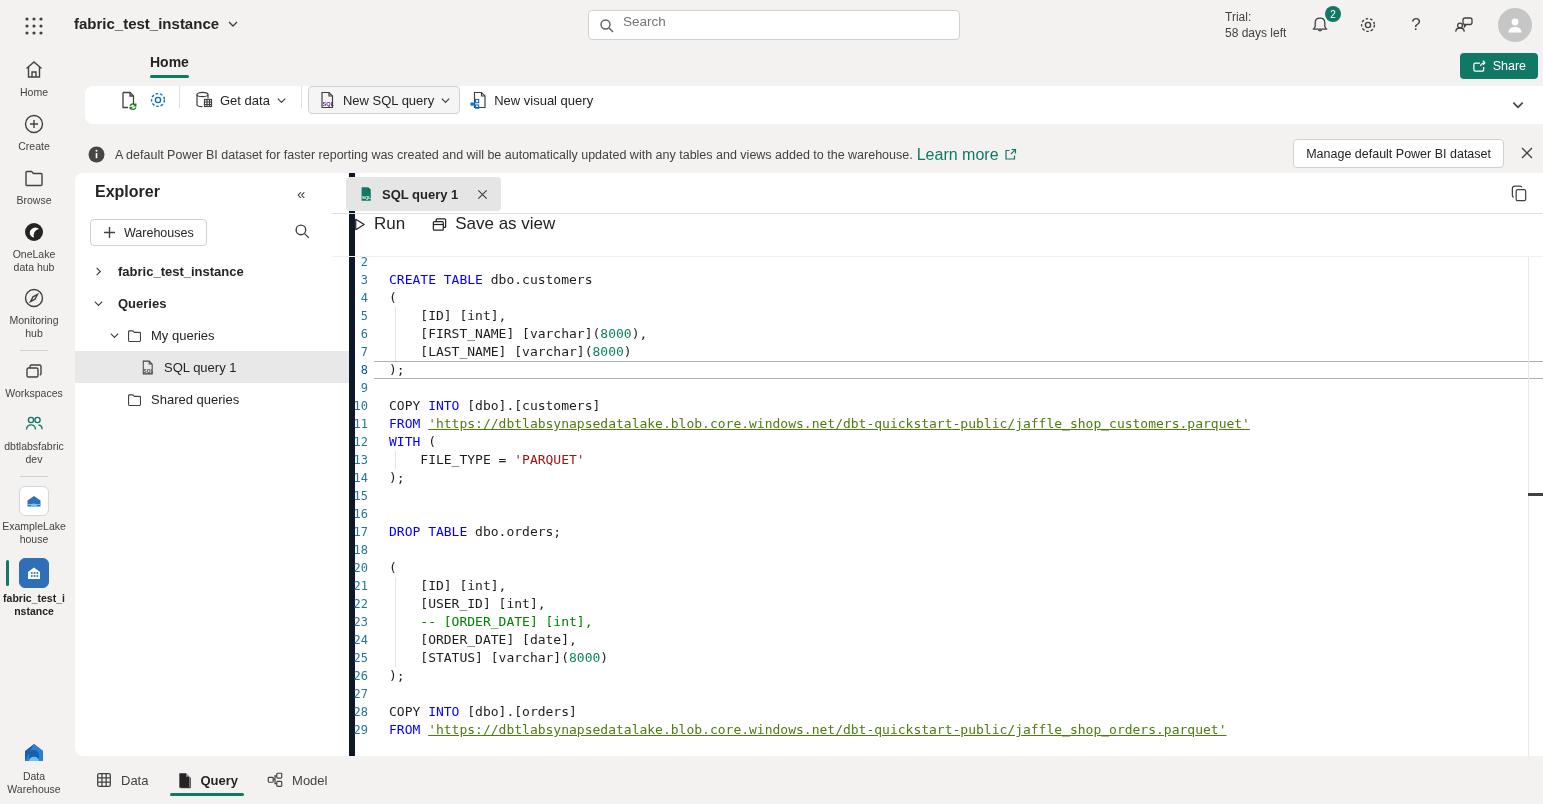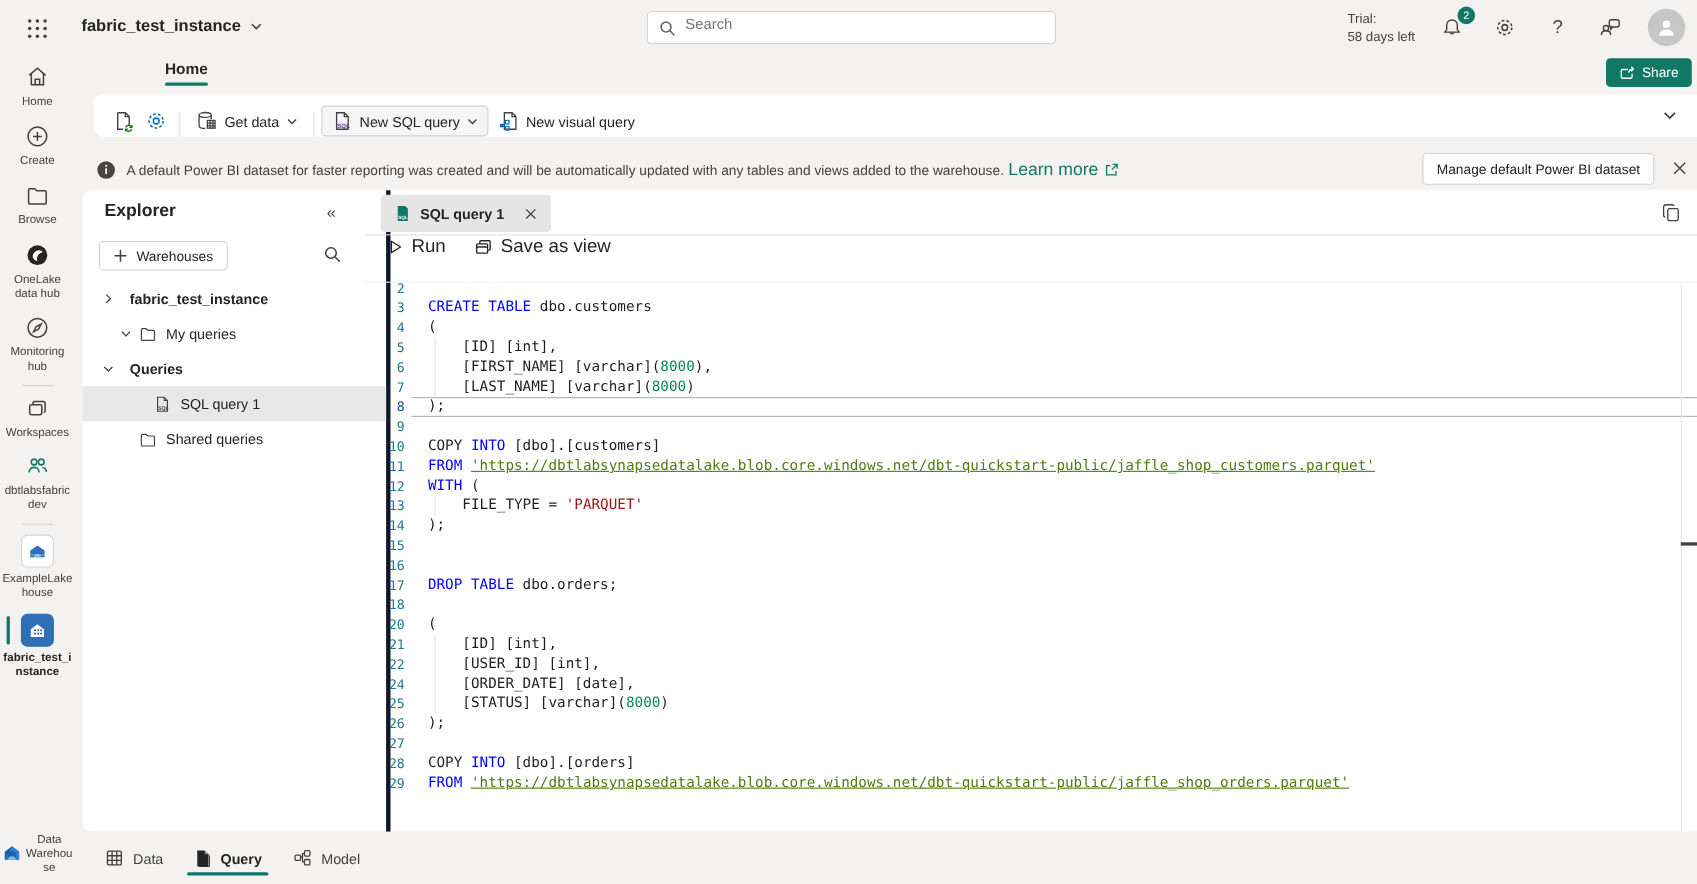--- a/index.html
+++ b/index.html
@@ -20,21 +20,21 @@
   .avatar { position:absolute; left:1498px; top:8px; width:34px; height:34px; border-radius:50%; background:#c6c6c6; display:flex; align-items:center; justify-content:center; cursor:pointer; }
 
   
   .row2 { position:absolute; left:68px; top:50px; right:0; height:32px; }
   .home-tab { position:absolute; left:82px; top:4px; font-size:14px; font-weight:600; color:#242424; padding-bottom:6px; cursor:pointer; }
   .home-tab::after { content:""; position:absolute; left:0; right:0; bottom:-2px; height:3px; background:#117865; border-radius:2px; }
   .share-btn { position:absolute; right:5px; top:3px; height:26px; background:#117865; color:#fff; border:none; border-radius:4px; font-size:12.5px; font-family:inherit; display:flex; align-items:center; gap:6px; padding:0 12px; cursor:pointer; }
 
   
   .toolbar-row { position:absolute; left:68px; top:82px; right:0; height:54px; }
-  .toolbar { position:absolute; left:17px; top:4px; right:0; height:38px; background:#fff; border-radius:8px 0 0 8px; display:flex; align-items:flex-end; padding-left:12px; }
+  .toolbar { position:absolute; left:17px; top:4px; right:0; height:38px; background:#fff; border-radius:8px 0 0 8px; display:flex; align-items:flex-start; padding-left:28px; }
   .tb-item { display:flex; align-items:center; gap:6px; font-size:13px; color:#242424; padding:0 8px; height:28px; cursor:pointer; border-radius:4px; }
   .tb-sep { width:1px; height:22px; background:#e0e0e0; margin:0 6px; }
   .tb-btn-active { background:#f5f5f5; border:1px solid #d1d1d1; }
   .ribbon-chev { position:absolute; right:18px; top:12px; cursor:pointer; }
 
   
   .banner { position:absolute; left:68px; top:136px; right:0; height:37px; display:flex; align-items:center; }
   .banner .txt { font-size:12.5px; color:#424242; margin-left:10px; }
   .banner .learn { color:#117865; text-decoration:none; margin-left:4px; cursor:pointer; }
   .manage-btn { position:absolute; right:39px; top:3px; height:29px; background:#fff; border:1px solid #d1d1d1; border-radius:4px; font-size:12.5px; font-family:inherit; color:#242424; padding:0 12px; cursor:pointer; }
@@ -42,26 +42,26 @@
 
   
   .rail { position:absolute; left:0; top:50px; width:68px; bottom:0; background:#f3f2f1; }
   .rail-item { position:relative; width:68px; display:flex; flex-direction:column; align-items:center; cursor:pointer; }
   .rail-label { font-size:10.5px; color:#424242; line-height:13px; text-align:center; width:64px; overflow-wrap:anywhere; margin-top:4px; }
   .rail-item.active .rail-label { font-weight:700; color:#242424; }
   .rail-item.active::before { content:""; position:absolute; left:6px; top:2px; width:3px; height:26px; background:#117865; border-radius:2px; }
   .rail-div { width:28px; height:1px; background:#d1d1d1; margin:10px auto 0; }
   .sq-tile { width:30px; height:30px; border:1px solid #d6d6d6; border-radius:6px; background:#fff; display:flex; align-items:center; justify-content:center; }
   .sq-tile.blue { background:#2f6fb7; border-color:#2f6fb7; }
-  .rail-bottom { position:absolute; left:0; bottom:8px; width:68px; display:flex; flex-direction:row; align-items:center; cursor:pointer; }
+  .rail-bottom { position:absolute; left:0; bottom:8px; width:68px; display:flex; flex-direction:column; align-items:center; cursor:pointer; }
 
   
   .main-panel { position:absolute; left:75px; top:173px; right:0; bottom:48px; background:#fff; border-radius:8px 0 0 8px; }
   
-  .explorer { position:absolute; left:0; top:0; width:280px; bottom:0; border-right:4px solid #0f172a; }
+  .explorer { position:absolute; left:0; top:0; width:280px; bottom:0; border-right:6px solid #0f172a; }
   .exp-title { position:absolute; left:20px; top:10px; font-size:16px; font-weight:700; }
   .exp-collapse { position:absolute; left:222px; top:12px; cursor:pointer; font-size:15px; color:#424242; }
   .wh-btn { position:absolute; left:15px; top:46px; height:27px; background:#fff; border:1px solid #d1d1d1; border-radius:4px; font-size:12.5px; font-family:inherit; display:flex; align-items:center; gap:8px; padding:0 12px; cursor:pointer; color:#242424; }
   .exp-search { position:absolute; left:219px; top:50px; cursor:pointer; }
   .tree { position:absolute; left:0; top:82px; right:0; }
   .trow { position:relative; height:32px; display:flex; align-items:center; font-size:13px; color:#242424; cursor:pointer; }
   .trow .chev { width:12px; display:flex; justify-content:center; }
   .trow.selected { background:#e9e8e8; }
   .b600 { font-weight:600; }
 
@@ -359,38 +359,38 @@
 
     <div class="tree">
       <div class="trow" style="padding-left:17px">
         <span class="chev">
             <svg width="11" height="11" viewBox="0 0 12 12" fill="none" stroke="#424242" stroke-width="1.3">
               <path d="M4 2 L8 6 L4 10"></path>
             </svg>
           </span>
         <span class="b600" style="margin-left:14px">fabric_test_instance</span>
       </div>
+      <div class="trow" style="padding-left:17px">
+        <span class="chev">
+            <svg width="11" height="11" viewBox="0 0 12 12" fill="none" stroke="#424242" stroke-width="1.3">
+              <path d="M2 4 L6 8 L10 4"></path>
+            </svg>
+          </span>
+        <span class="b600" style="margin-left:14px">Queries</span>
+      </div>
       <div class="trow" style="padding-left:33px">
         <span class="chev">
             <svg width="11" height="11" viewBox="0 0 12 12" fill="none" stroke="#424242" stroke-width="1.3">
               <path d="M2 4 L6 8 L10 4"></path>
             </svg>
           </span>
         <svg style="margin-left:6px" width="17" height="17" viewBox="0 0 20 20" fill="none" stroke="#424242" stroke-width="1.3">
             <path d="M3 16 V5.5 a1 1 0 0 1 1-1 h4 l1.8 1.8 H16 a1 1 0 0 1 1 1 V16 a1 1 0 0 1 -1 1 H4 a1 1 0 0 1 -1-1 z"></path>
           </svg>
         <span style="margin-left:8px">My queries</span>
-      </div>
-      <div class="trow" style="padding-left:17px">
-        <span class="chev">
-            <svg width="11" height="11" viewBox="0 0 12 12" fill="none" stroke="#424242" stroke-width="1.3">
-              <path d="M2 4 L6 8 L10 4"></path>
-            </svg>
-          </span>
-        <span class="b600" style="margin-left:14px">Queries</span>
       </div>
       <div class="trow selected" style="padding-left:64px">
         <svg width="17" height="17" viewBox="0 0 20 20" fill="none">
           <path d="M5 2.5 h7 l3.5 3.5 v11.5 h-10.5 z" stroke="#424242" stroke-width="1.2"></path>
             <path d="M12 2.5 v3.5 h3.5" stroke="#424242" stroke-width="1.2"></path>
           <text x="5.4" y="16.4" font-size="5.6" font-weight="bold" fill="#424242" font-family="Liberation Sans,sans-serif">SQL</text>
         </svg>
         <span style="margin-left:8px">SQL query 1</span>
       </div>
       <div class="trow" style="padding-left:51px">
@@ -455,20 +455,21 @@
           <div class="cl"><span class="ln">12</span><span class="ct"><span class="kw">WITH</span><span class="id"> (</span></span></div>
           <div class="cl"><span class="ln">13</span><span class="ct gd"><span class="id">    FILE_TYPE = </span><span class="str">'PARQUET'</span></span></div>
           <div class="cl"><span class="ln">14</span><span class="ct"><span class="id">);</span></span></div>
           <div class="cl"><span class="ln">15</span><span class="ct"></span></div>
           <div class="cl"><span class="ln">16</span><span class="ct"></span></div>
           <div class="cl"><span class="ln">17</span><span class="ct"><span class="kw">DROP TABLE</span><span class="id"> dbo.orders;</span></span></div>
           <div class="cl"><span class="ln">18</span><span class="ct"></span></div>
           <div class="cl"><span class="ln">20</span><span class="ct"><span class="id">(</span></span></div>
           <div class="cl"><span class="ln">21</span><span class="ct gd"><span class="id">    [ID] [int],</span></span></div>
           <div class="cl"><span class="ln">22</span><span class="ct gd"><span class="id">    [USER_ID] [int],</span></span></div>
+          <div class="cl"><span class="ln">23</span><span class="ct gd"><span class="com">    -- [ORDER_DATE] [int],</span></span></div>
           <div class="cl"><span class="ln">24</span><span class="ct gd"><span class="id">    [ORDER_DATE] [date],</span></span></div>
           <div class="cl"><span class="ln">25</span><span class="ct gd"><span class="id">    [STATUS] [varchar](</span><span class="num">8000</span><span class="id">)</span></span></div>
           <div class="cl"><span class="ln">26</span><span class="ct"><span class="id">);</span></span></div>
           <div class="cl"><span class="ln">27</span><span class="ct"></span></div>
           <div class="cl"><span class="ln">28</span><span class="ct"><span class="id">COPY </span><span class="kw">INTO</span><span class="id"> [dbo].[orders]</span></span></div>
           <div class="cl"><span class="ln">29</span><span class="ct"><span class="kw">FROM</span><span class="id"> </span><span class="lnk">'https://dbtlabsynapsedatalake.blob.core.windows.net/dbt-quickstart-public/jaffle_shop_orders.parquet'</span></span></div>
         </div>
     </div>
     <div class="vscroll"></div>
     <div class="ruler-mark"></div>

